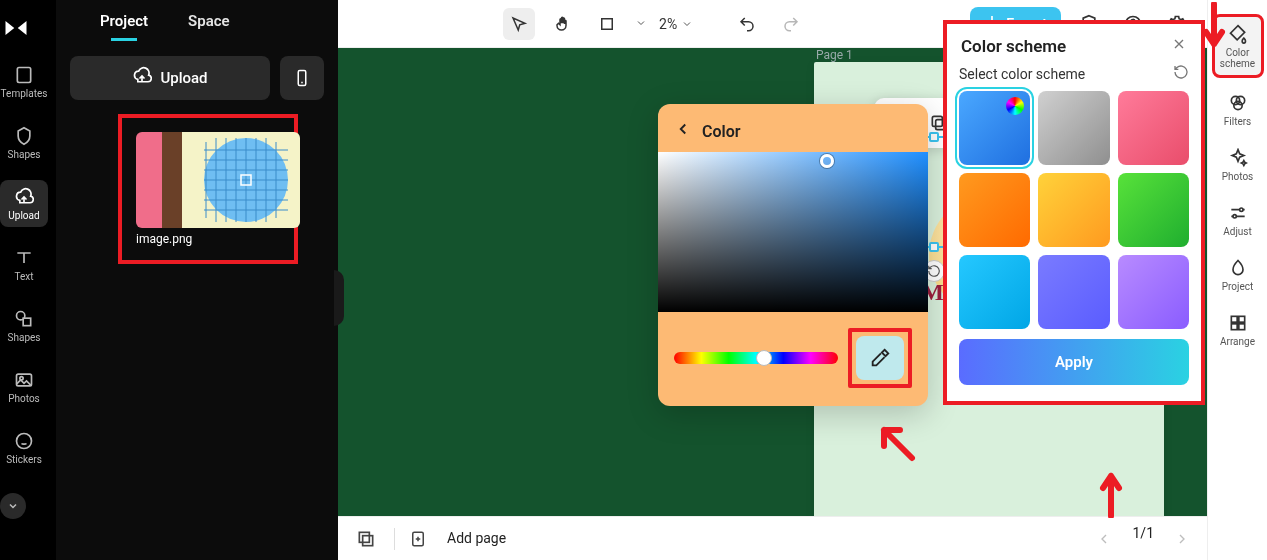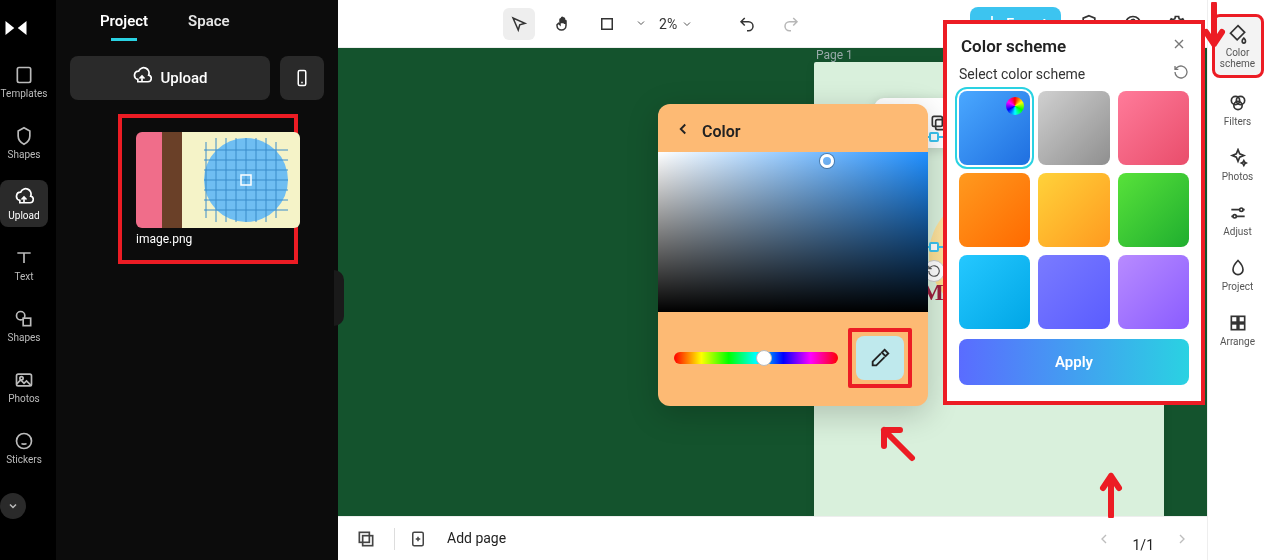--- a/index.html
+++ b/index.html
@@ -85,21 +85,21 @@
 
 .rrail { width:60px; background:#fff; border-left:1px solid #eee; display:flex; flex-direction:column; align-items:center; padding-top:14px; gap:8px; z-index:4; position:relative;}
 .rrail-item { display:flex; flex-direction:column; align-items:center; gap:2px; padding:6px 0; cursor:pointer; width:52px; border-radius:8px;}
 .rrail-item.hl { border:3px solid #ec1c24; background:#f3f3f3;}
 .rrail-item .lbl { font-size:10px; color:#555; text-align:center; line-height:1.1;}
 .rrail-item .ico { width:22px;height:22px;display:flex;align-items:center;justify-content:center;color:#333;}
 
 
 .bottombar { position:absolute; left:338px; right:0; bottom:0; height:44px; background:#fff; border-top:1px solid #eee; display:flex; align-items:center; padding:0 14px; gap:14px; z-index:3;}
 .bb-left{display:flex;align-items:center;gap:14px;}
-.bb-right{margin-left:auto;display:flex;align-items:flex-end;gap:14px;}
+.bb-right{margin-left:auto;display:flex;align-items:flex-start;gap:14px;}
 .bb-btn{width:28px;height:28px;display:flex;align-items:center;justify-content:center;cursor:pointer;color:#444;}
 .addpage{display:flex;align-items:flex-start;gap:20px;font-size:14px;color:#222;cursor:pointer;}
 .pagenum{font-size:14px;color:#222;}
 
 
 .arrow { position:absolute; z-index:20; }
 .arrow svg{display:block;}
 
 .drag-handle { position:absolute; left:334px; top:270px; width:10px; height:56px; background:#1a1a1a; border-radius:0 10px 10px 0; z-index:3;}
 </style>

